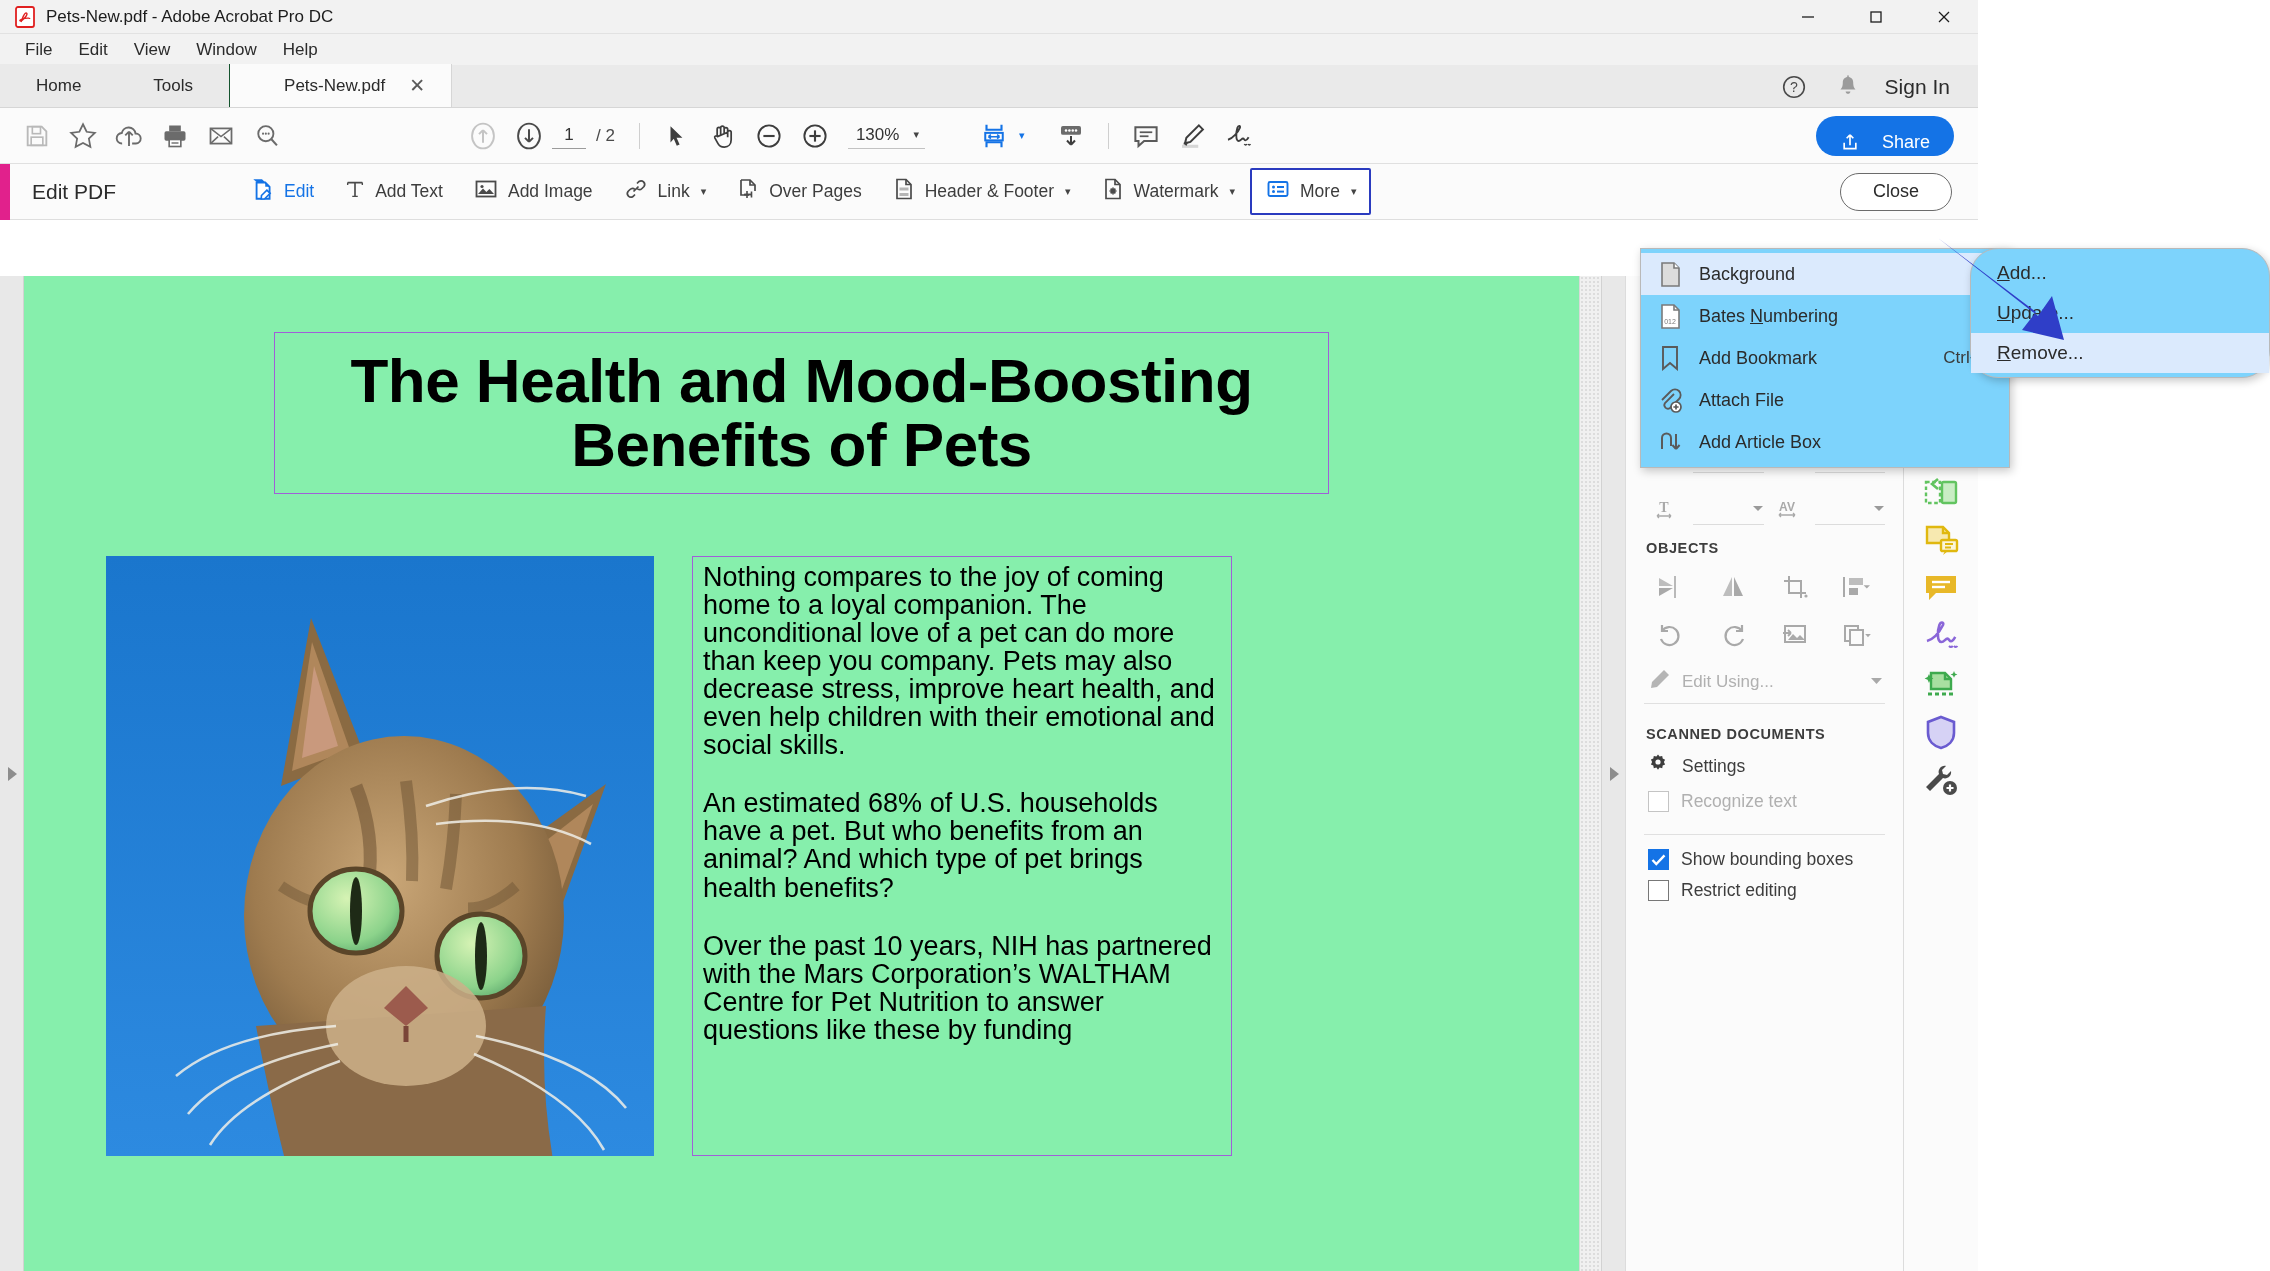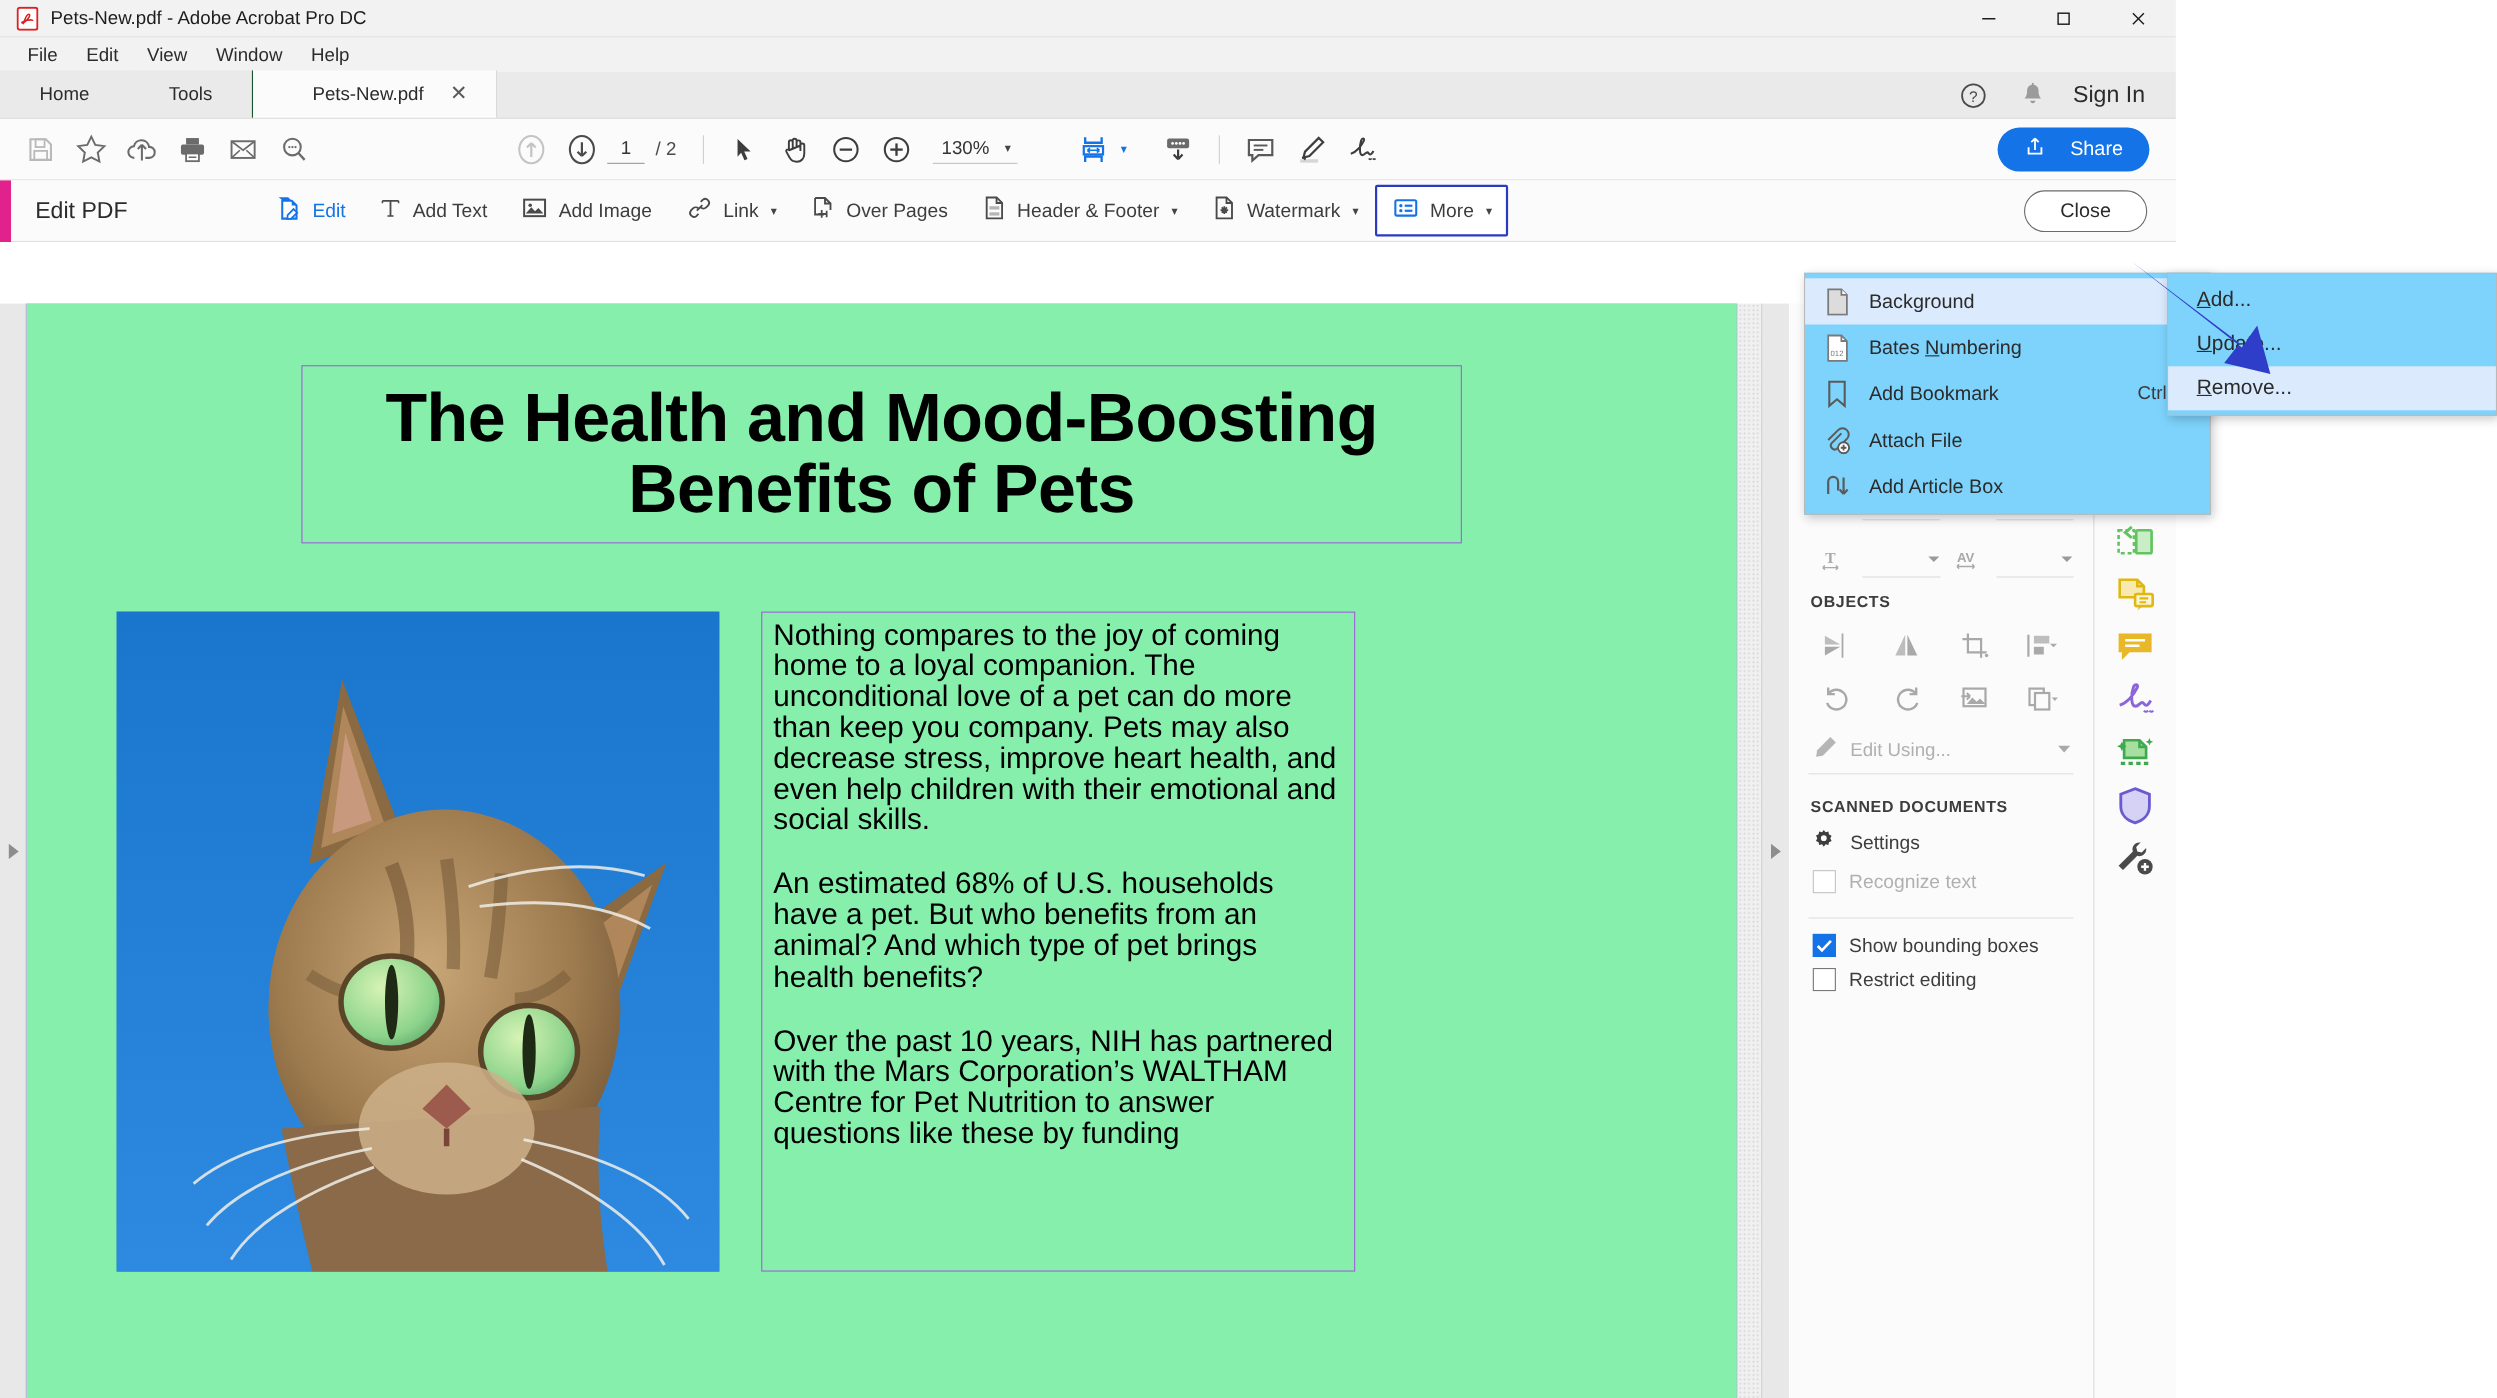--- a/index.html
+++ b/index.html
@@ -61,22 +61,22 @@
   }
   .pageof { font-size: 17px; color: #4a4a4a; margin-left: 10px; }
   .zoombox {
     display: flex; align-items: center; gap: 12px; margin-left: 10px;
     border-bottom: 1px solid #c2c2c2; padding: 2px 6px 3px 8px;
   }
   .zoomval { font-size: 17px; color: #333; }
   .share-btn {
     position: absolute; right: 24px;
     background: #1473e6; color: #fff; border: none; border-radius: 22px;
-    height: 40px; padding: 0 24px; font-size: 18px;
-    display: flex; align-items: center; gap: 22px;
+    height: 40px; padding: 16px 24px; font-size: 18px;
+    display: flex; align-items: flex-start; gap: 22px;
     font-family: "Liberation Sans", sans-serif; cursor: pointer;
   }
 
   
   .editbar {
     height: 56px; background: #fbfbfb; display: flex; align-items: center;
     border-bottom: 1px solid #dedede; position: relative;
   }
   .pink-accent { width: 10px; height: 56px; background: #e1218c; }
   .editbar-title { font-size: 21px; color: #2b2b2b; margin-left: 22px; font-weight: 400; }
@@ -170,21 +170,21 @@
   }
   .rail-btn { width: 75px; height: 48px; display: flex; align-items: center; justify-content: center; }
   .rail-btn.active { background: #e1218c; }
 
   
   .menu-pop {
     position: absolute; background: #7dd3fc; border: 1px solid #b9b9b9;
     box-shadow: 2px 3px 9px rgba(0,0,0,0.22); z-index: 50; padding: 4px 0;
   }
   #more-menu { top: 248px; left: 1640px; width: 370px; }
-  #bg-submenu { top: 248px; left: 1970px; width: 300px; }
+  #bg-submenu { top: 248px; left: 1970px; width: 300px; border-radius: 28px; }
   .mi {
     display: flex; align-items: center; height: 42px; padding: 0 14px;
     font-size: 18px; color: #2b2b2b; gap: 14px; position: relative;
   }
   .mi.hl { background: #dbeafd; }
   .mi .mi-ico { width: 30px; display: flex; align-items: center; justify-content: center; color: #6b6b6b; }
   .mi .mi-label { flex: 1; }
   .mi .mi-shortcut { color: #3a3a3a; font-size: 17px; margin-right: 4px; }
   .mi .mi-arrow { font-size: 12px; color: #555; }
   .sub-mi { height: 40px; display: flex; align-items: center; padding: 0 26px; font-size: 19px; color: #2b2b2b; }

